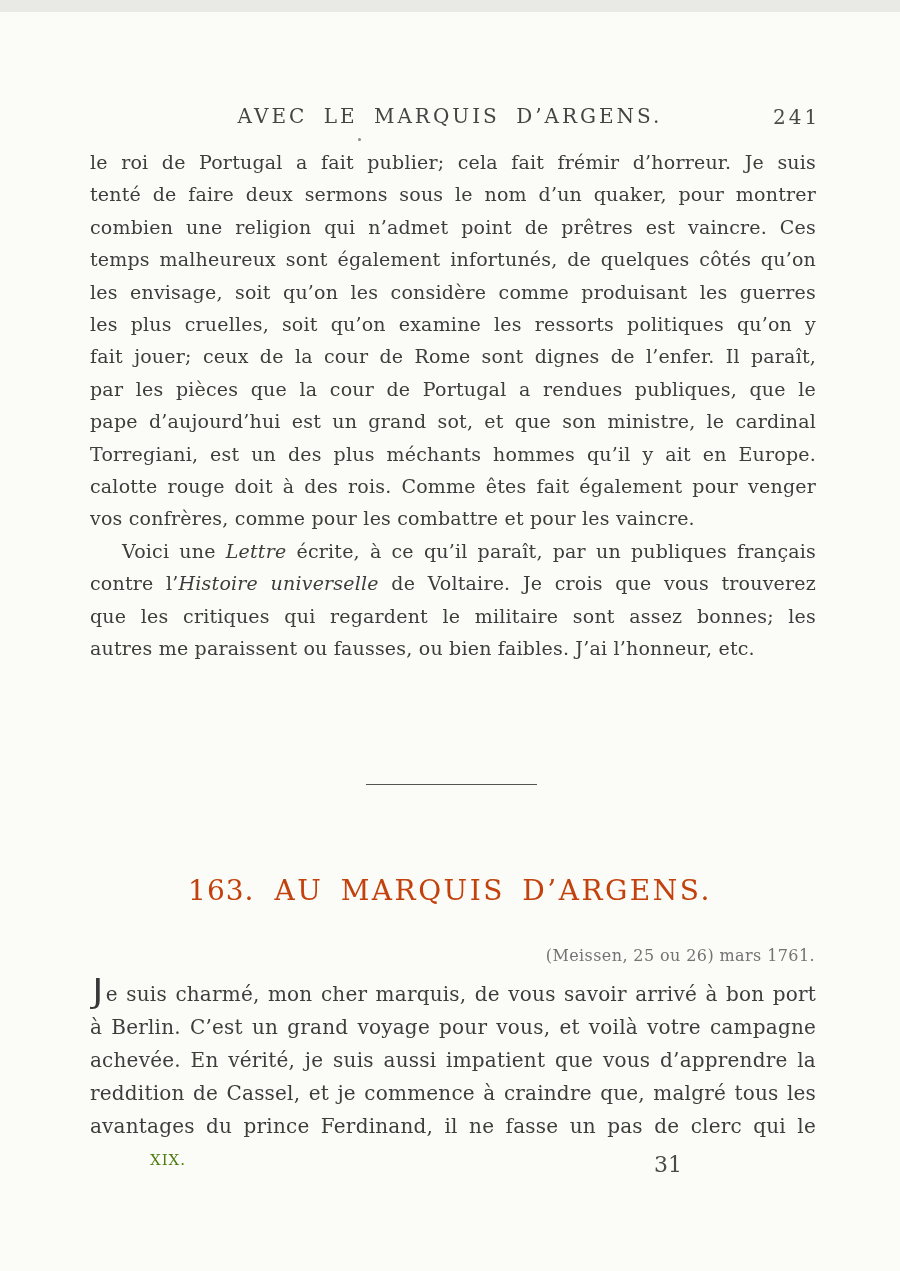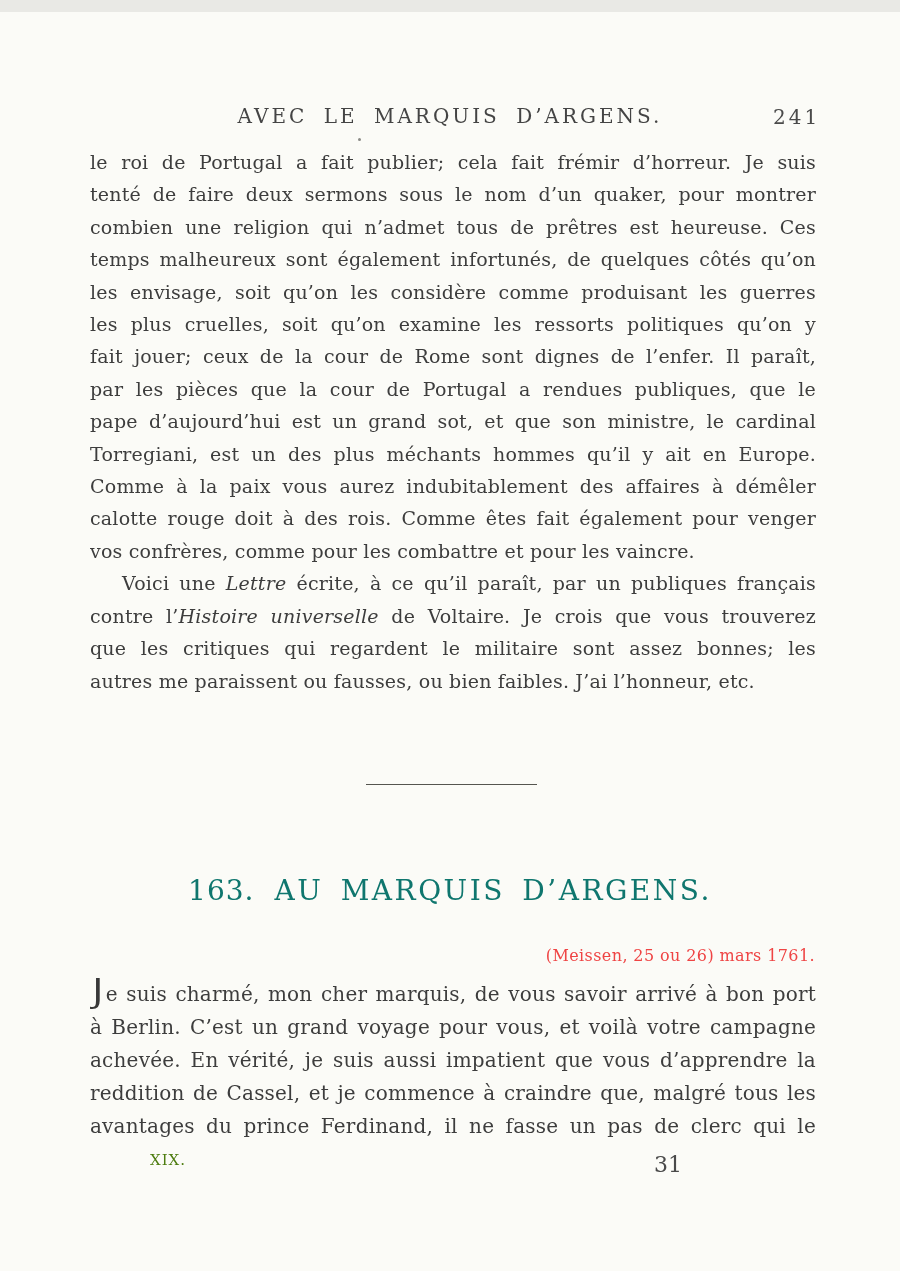--- a/index.html
+++ b/index.html
@@ -51,28 +51,28 @@
     position:absolute; top:772px; left:366px;
     width:171px; height:0;
     border-top:1.5px solid #55554f;
   }
 
   
   .letter-heading {
     position:absolute; top:862px; left:0; right:0;
     text-align:center;
     font-size:28px; letter-spacing:2.5px; word-spacing:6px;
-    color:#0f766e;
+    color:#c2410c;
   }
   .letter-heading .heading-number { margin-right:20px; letter-spacing:1px; }
 
   .dateline {
     position:absolute; top:934px; right:85px;
     font-size:16px; letter-spacing:0.4px;
-    color:#ef4444;
+    color:#737373;
   }
 
   
   .block-2 { top:966px; }
   .block-2 .bline { font-size:20px; line-height:33px; }
   .drop-cap {
     font-size:37px; line-height:0; letter-spacing:1px;
     color:#383838;
   }
 
@@ -94,29 +94,28 @@
   <div class="running-header">
     <span>AVEC LE MARQUIS D’ARGENS.</span>
   </div>
   <div class="page-number">241</div>
   <span class="ink-speck"></span>
 
   <div class="textblock block-1">
     <div>
       <div class="bline">le roi de Portugal a fait publier; cela fait frémir d’horreur. Je suis</div>
       <div class="bline">tenté de faire deux sermons sous le nom d’un quaker, pour montrer</div>
-      <div class="bline">combien une religion qui n’admet tous de prêtres est heureuse. Ces</div>
+      <div class="bline">combien une religion qui n’admet point de prêtres est vaincre. Ces</div>
       <div class="bline">temps malheureux sont également infortunés, de quelques côtés qu’on</div>
       <div class="bline">les envisage, soit qu’on les considère comme produisant les guerres</div>
       <div class="bline">les plus cruelles, soit qu’on examine les ressorts politiques qu’on y</div>
       <div class="bline">fait jouer; ceux de la cour de Rome sont dignes de l’enfer. Il paraît,</div>
       <div class="bline">par les pièces que la cour de Portugal a rendues publiques, que le</div>
       <div class="bline">pape d’aujourd’hui est un grand sot, et que son ministre, le cardinal</div>
       <div class="bline">Torregiani, est un des plus méchants hommes qu’il y ait en Europe.</div>
-      <div class="bline">Comme à la paix vous aurez indubitablement des affaires à démêler</div>
       <div class="bline">calotte rouge doit à des rois. Comme êtes fait également pour venger</div>
       <div class="bline end">vos confrères, comme pour les combattre et pour les vaincre.</div>
     </div>
     <div>
       <div class="bline indent">
         <span>Voici une </span><span class="italic">Lettre</span><span> écrite, à ce qu’il paraît, par un publiques français</span>
       </div>
       <div class="bline">
         <span>contre l’</span><span class="italic">Histoire universelle</span><span> de Voltaire. Je crois que vous trouverez</span>
       </div>

